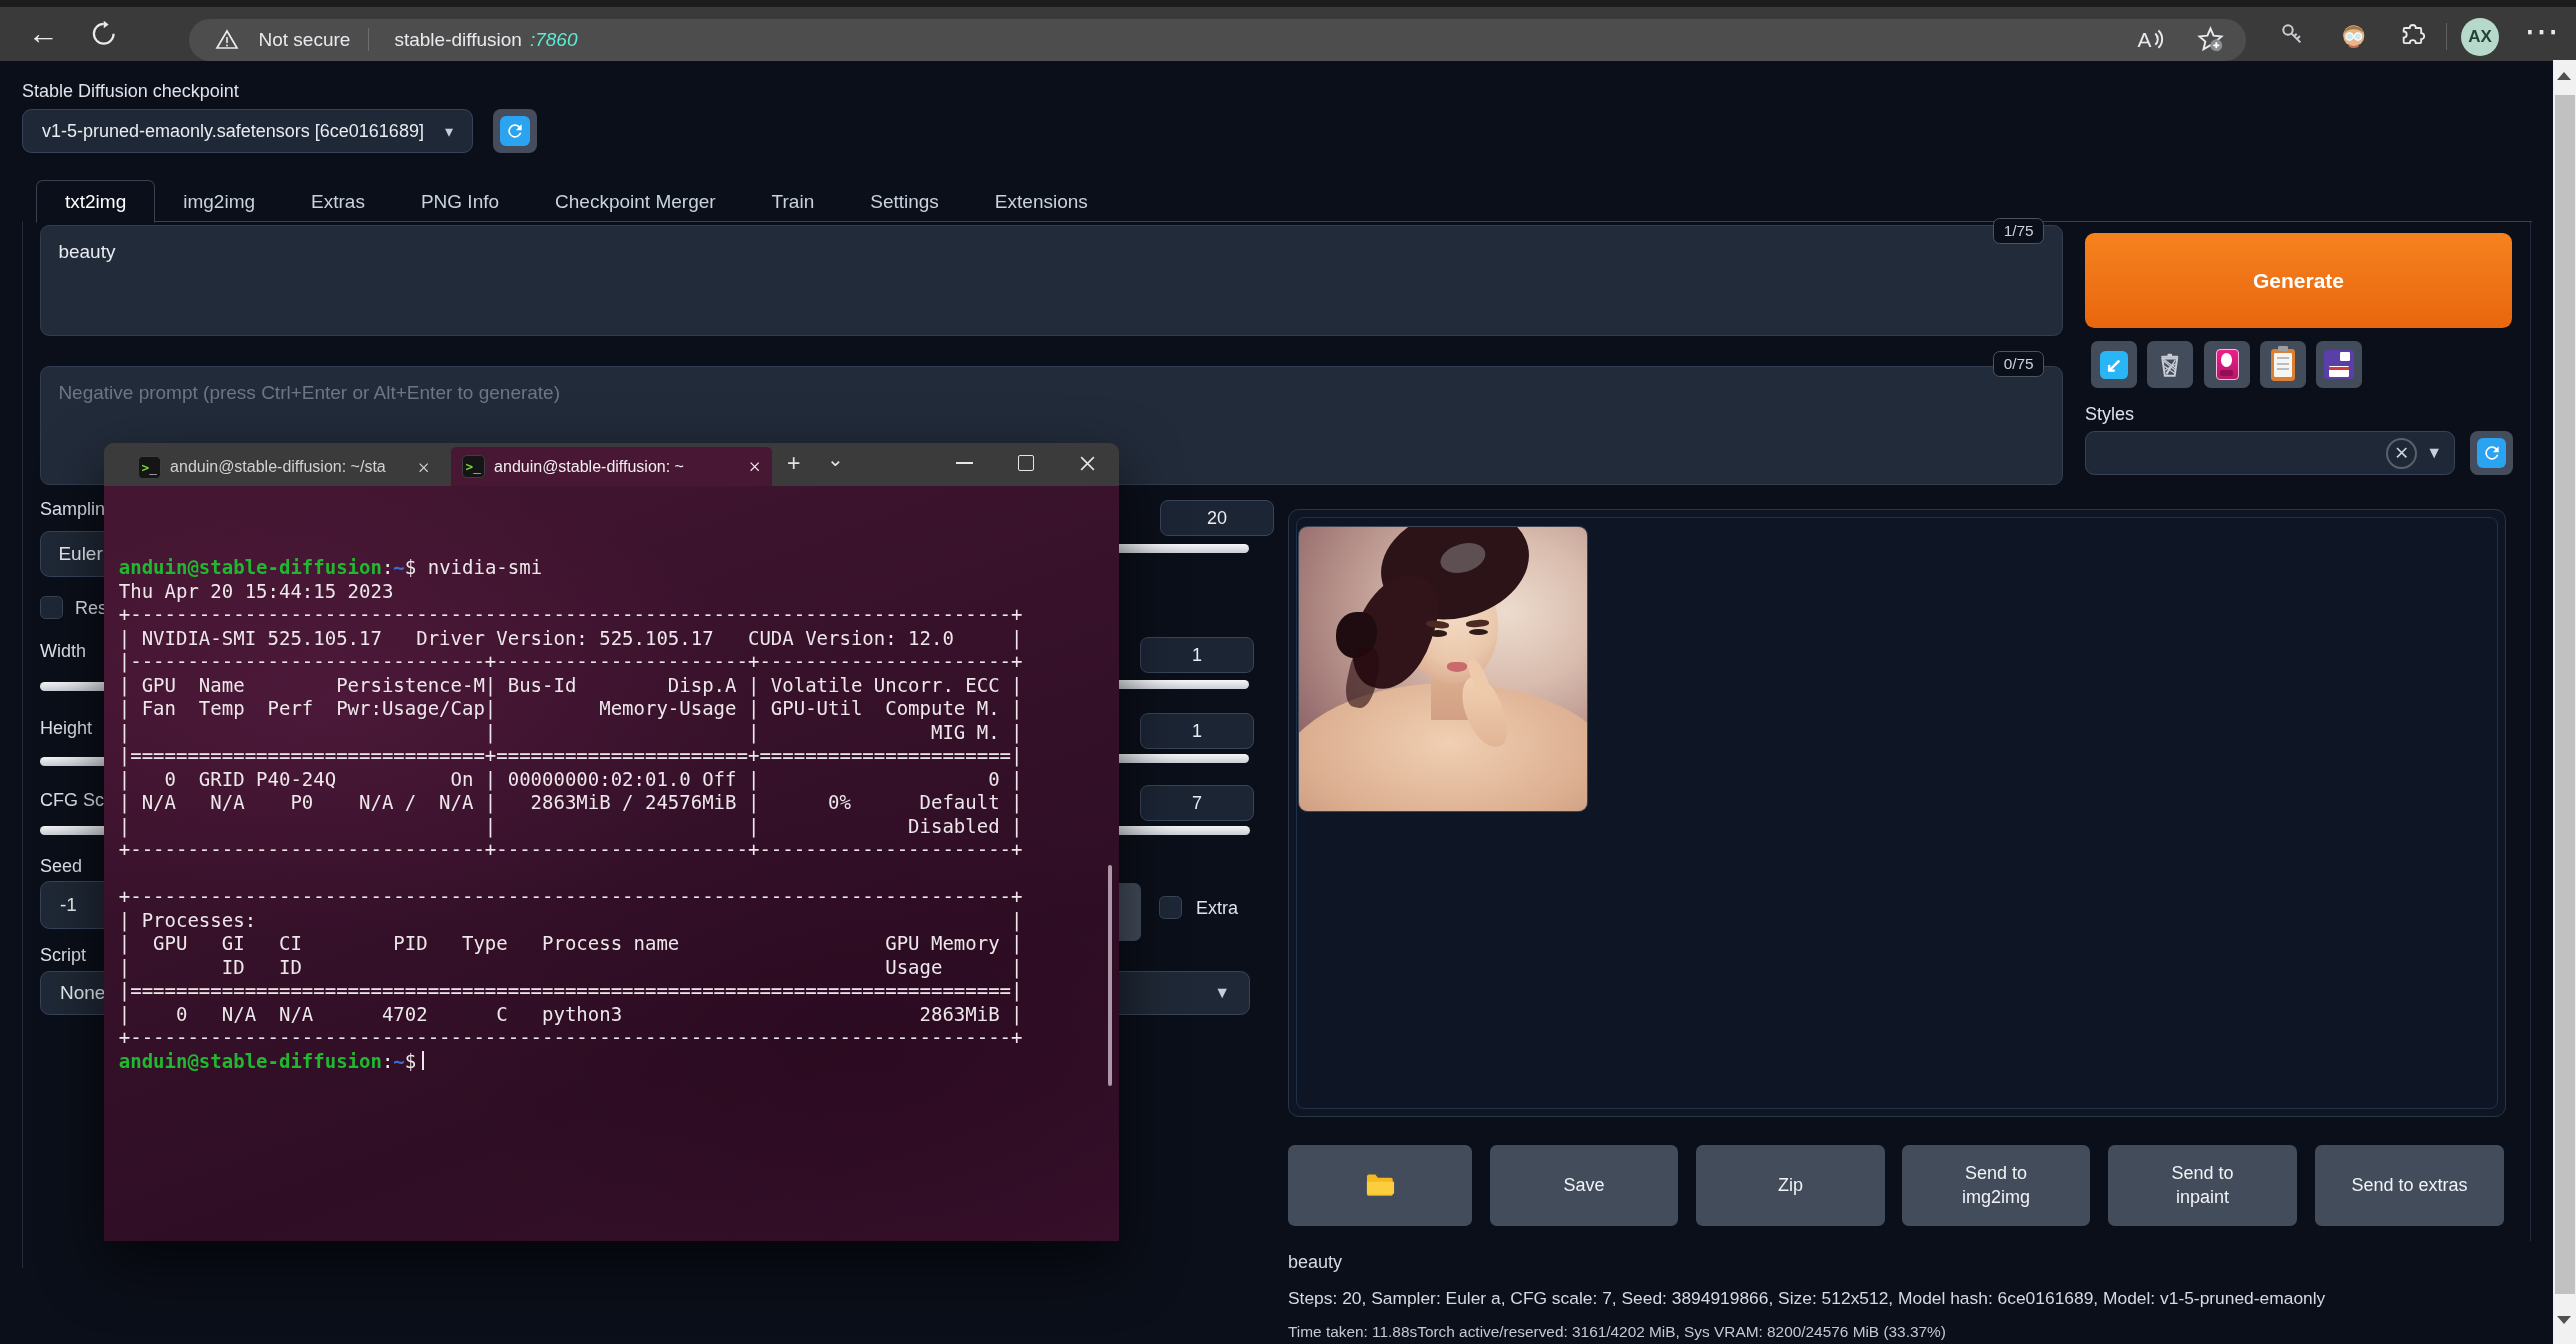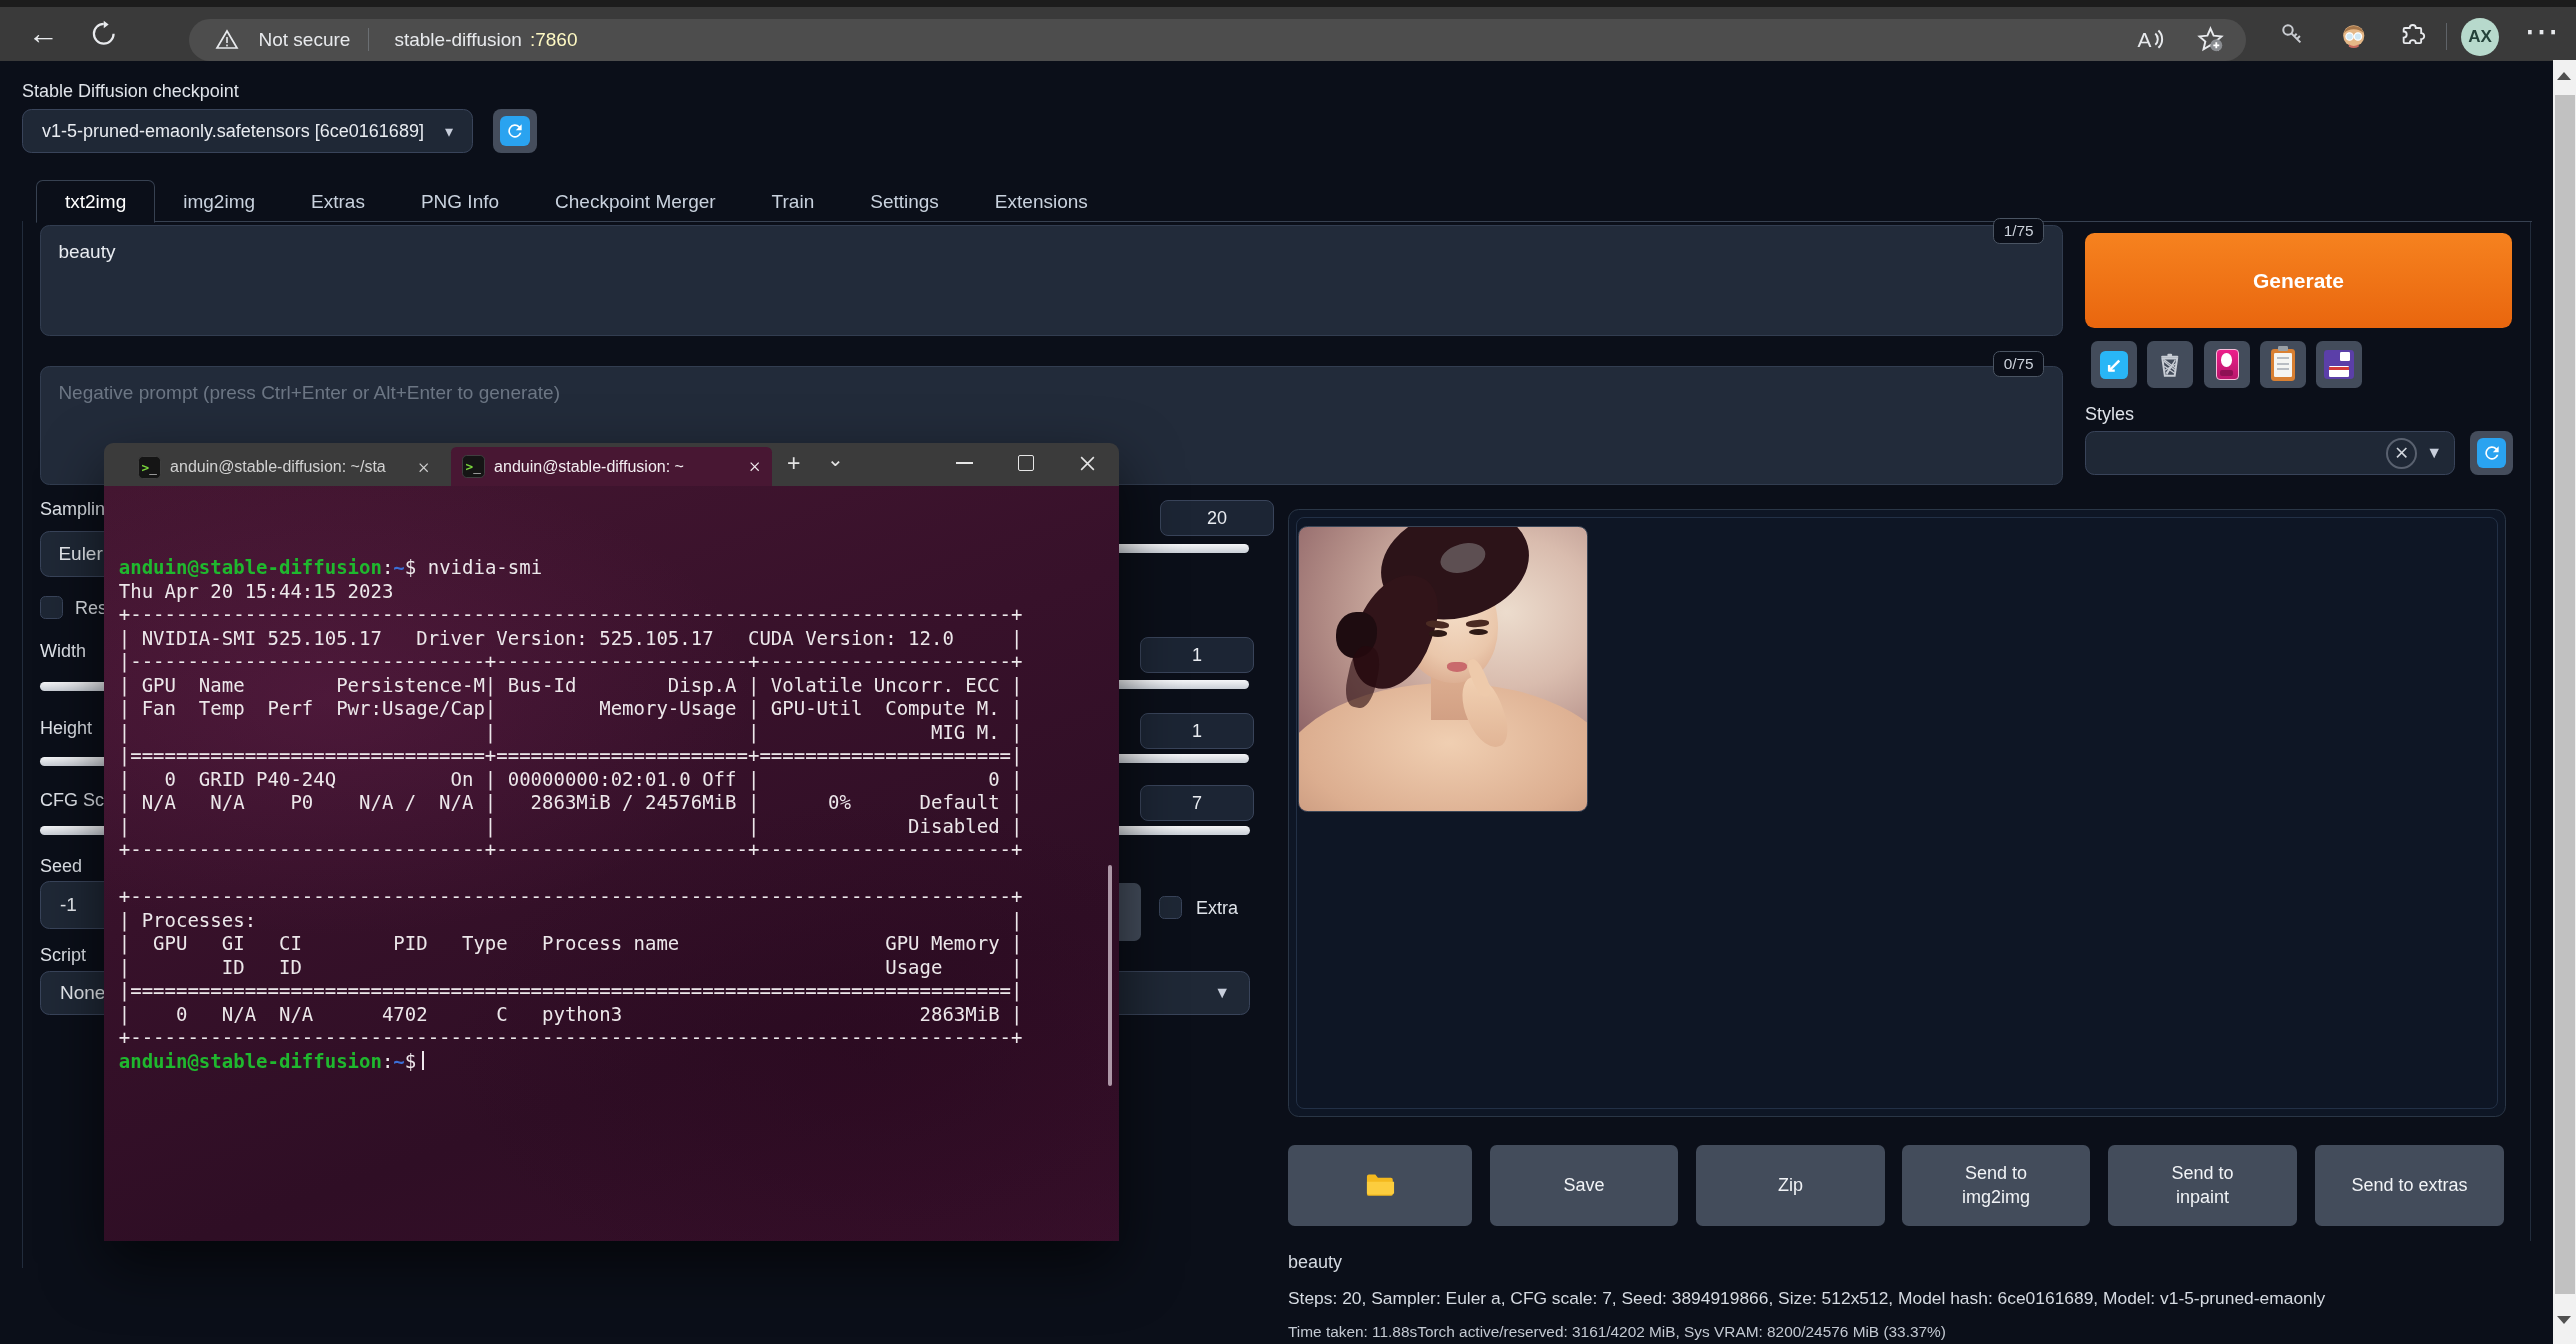--- a/index.html
+++ b/index.html
@@ -9,21 +9,21 @@
     font-family:"Liberation Sans", sans-serif; background:#0b0f19;
   }
   .abs { position:absolute; }
 
   
   #win-strip { left:0; top:0; width:2576px; height:6.7px; background:#1c1c1c; }
   #toolbar { left:0; top:6.7px; width:2576px; height:54px; background:#3a3a3a; }
   .tb-icon { color:#e8eaed; font-size:31px; line-height:54px; }
   #addr-pill { left:189px; top:12px; width:2057px; height:42px; background:#4d4d4d; border-radius:21px; display:flex; align-items:center; }
   .pill-txt { font-size:19px; color:#e8eaed;margin-left:8px; }
-  .pill-dim { color:#fef9c3; }
+  .pill-dim { color:#5eead4;font-style:italic; }
   .pill-div { width:1.3px; height:23px; background:#6b6f73; margin:0 17.4px; }
   .avatar-ax { width:38px; height:38px; border-radius:50%; background:#b7d9cc; color:#24423a; font-weight:bold; font-size:17px; display:flex; align-items:center; justify-content:center; }
 
   
   .label { color:#dfe3e9; font-size:18px; }
   .dd { background:#1f2836; border:1.3px solid #39445a; border-radius:9.4px; color:#e9ecf1; font-size:19px; display:flex; align-items:center; }
   .numbox { background:#1c2534; border:1.3px solid #39445a; border-radius:8px; color:#e9ecf1; font-size:18px; display:flex; align-items:center; justify-content:center; }
   .track { background:linear-gradient(180deg,#f5f6f8,#c9ced6); border-radius:5.4px; height:8.7px; }
   .cb { background:#1e2735; border:1.3px solid #39445a; border-radius:5.4px; width:23px; height:23px; }
   .chip { background:#0b0f19; border:1.3px solid #4a5462; border-radius:6.7px; color:#ccd2db; font-size:15.4px; padding:2.7px 9.4px; }

